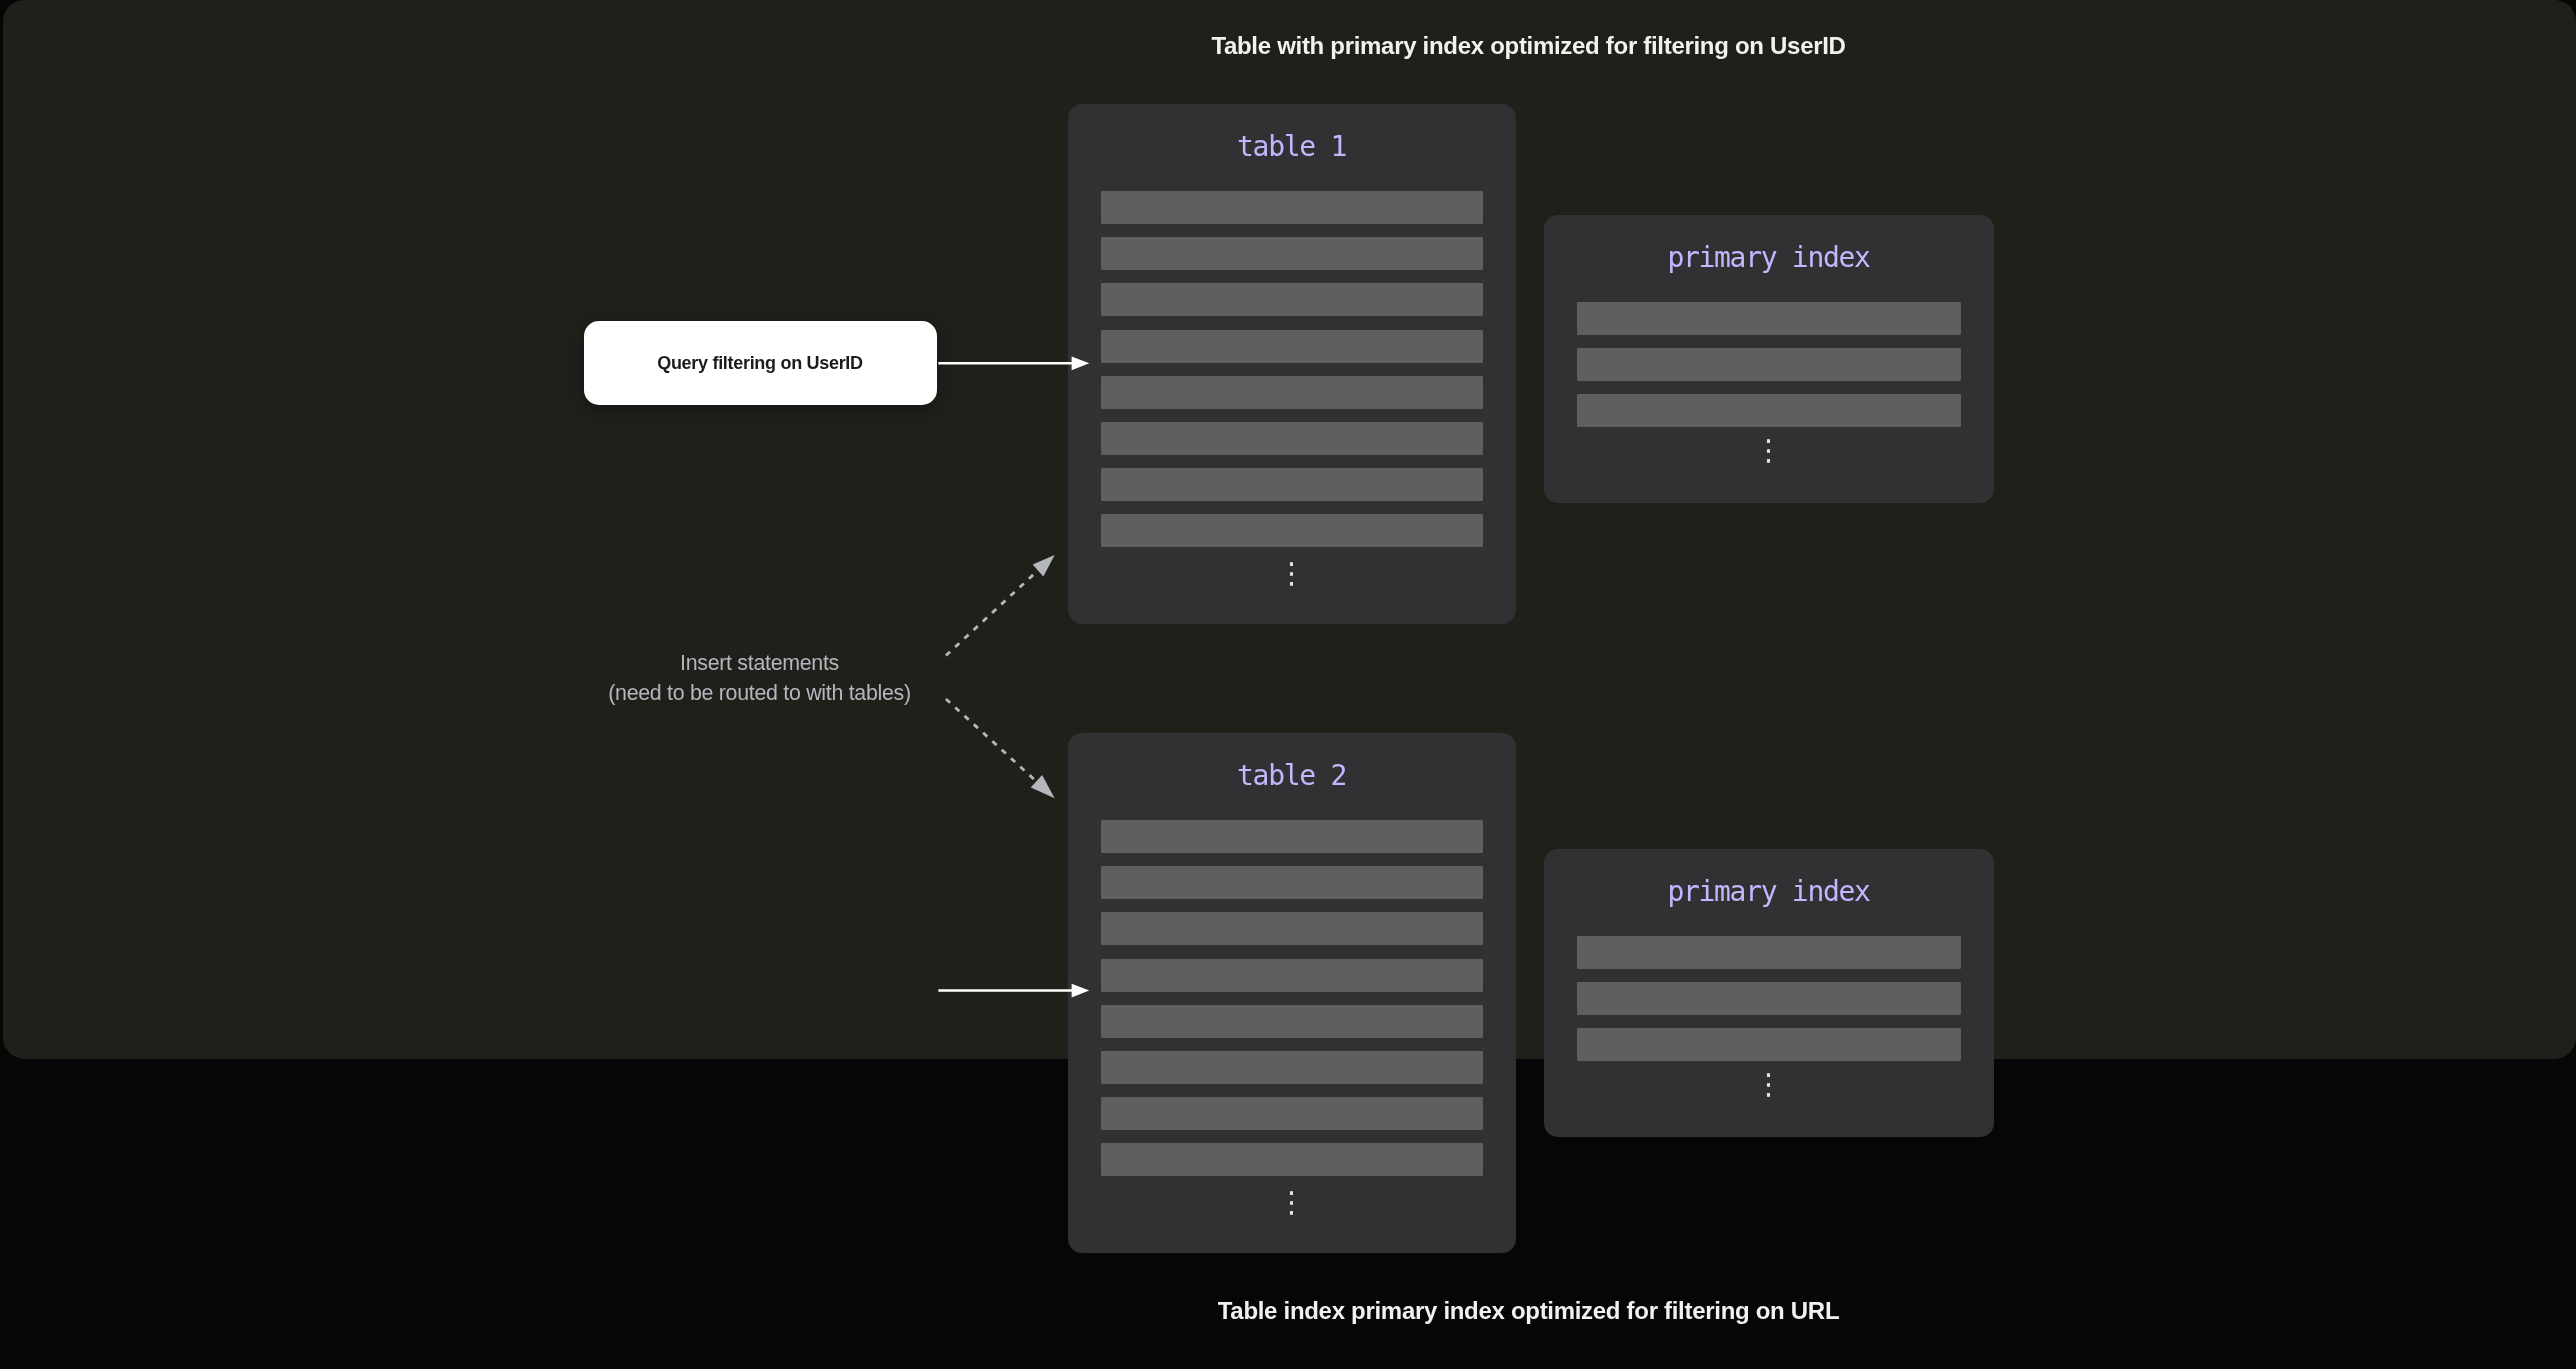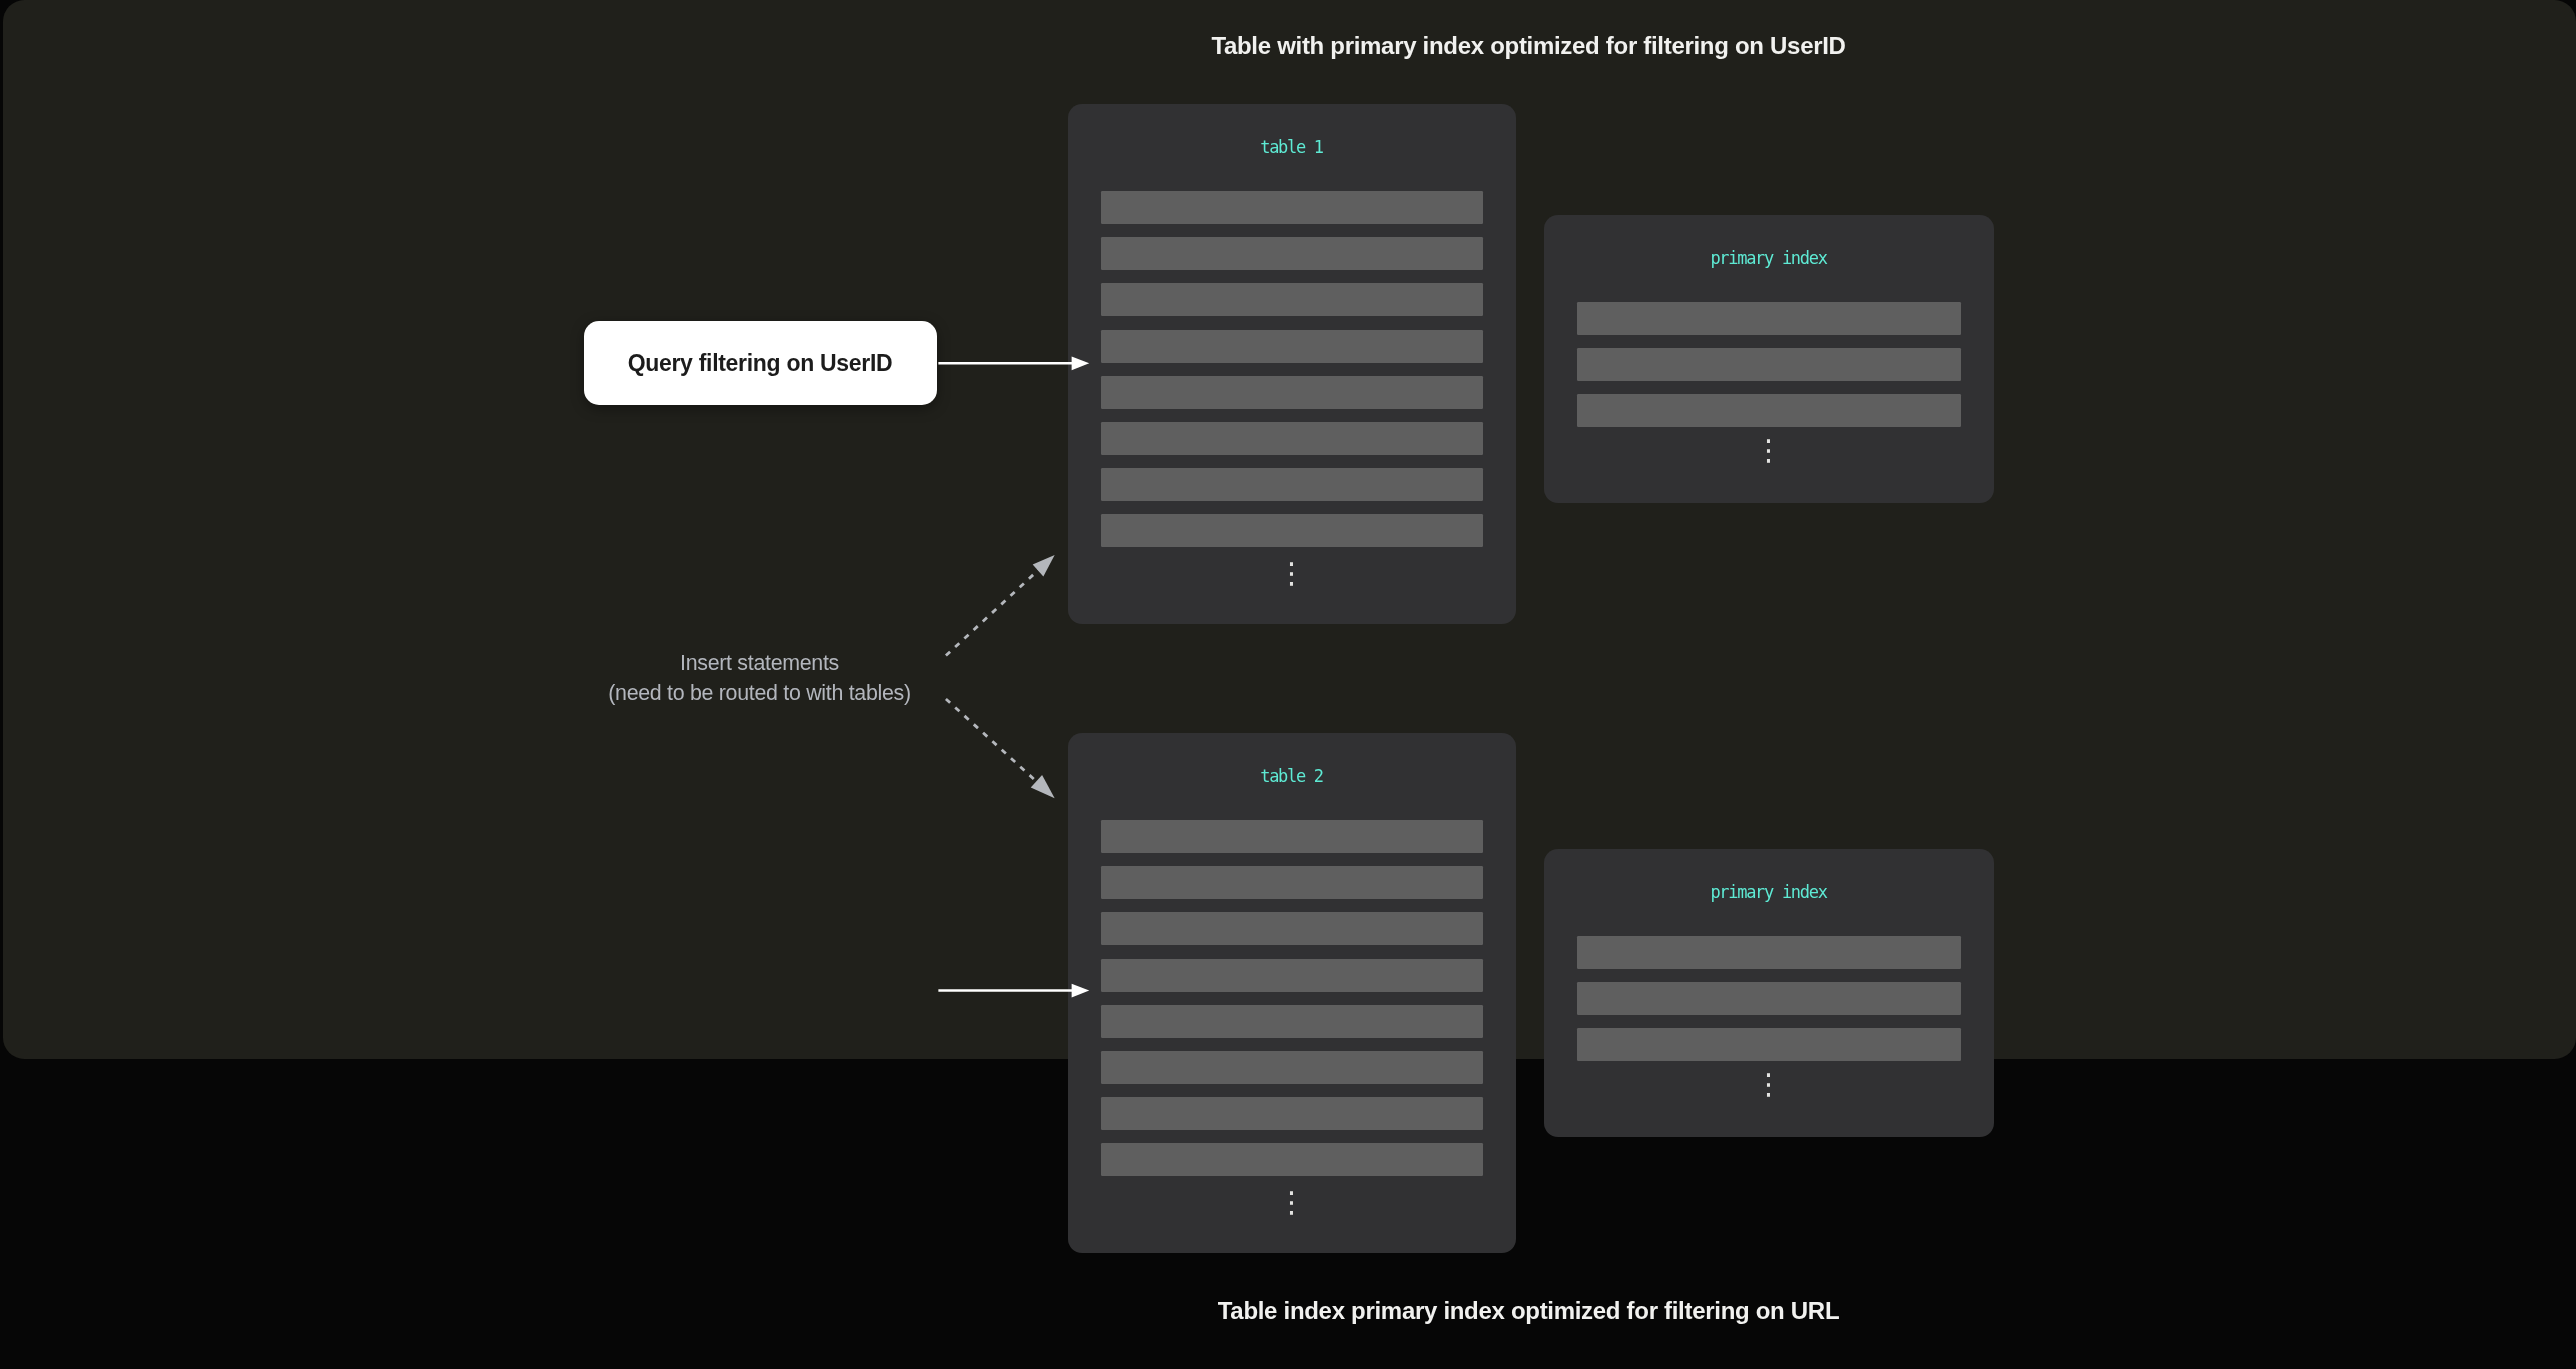--- a/index.html
+++ b/index.html
@@ -45,24 +45,24 @@
   .card-table-2 { top: 733px; }
   .card-index { left: 1541px; width: 450px; height: 288px; }
   .card-index-1 { top: 215px; }
   .card-index-2 { top: 849px; }
 
   .card-label {
     position: absolute;
     top: 28px; left: 0; right: 0;
     text-align: center;
     font-family: "DejaVu Sans Mono", monospace;
-    font-size: 17px;
+    font-size: 28px;
     letter-spacing: -1.3px;
     line-height: 30px;
-    color: #5eead4;
+    color: #c4b5fd;
     white-space: nowrap;
   }
   .rows {
     position: absolute;
     top: 87px; left: 33px; right: 33px;
     display: flex;
     flex-direction: column;
     gap: 13.2px;
   }
   .row {
@@ -91,21 +91,21 @@
     border-radius: 15px;
     display: flex;
     align-items: center;
     justify-content: center;
     box-shadow: 0 3.8px 12.6px rgba(0,0,0,0.35);
   }
   .callout-1 { top: 321px; }
   .callout-2 { top: 948px; }
   .callout-label {
     color: var(--callout-text, #1c1c1c);
-    font-size: 23px;
+    font-size: 18px;
     font-weight: 700;
     letter-spacing: -0.3px;
     white-space: nowrap;
   }
 
   .insert-note {
     position: absolute;
     left: 757px;
     top: 649px;
     transform: translateX(-50%);

